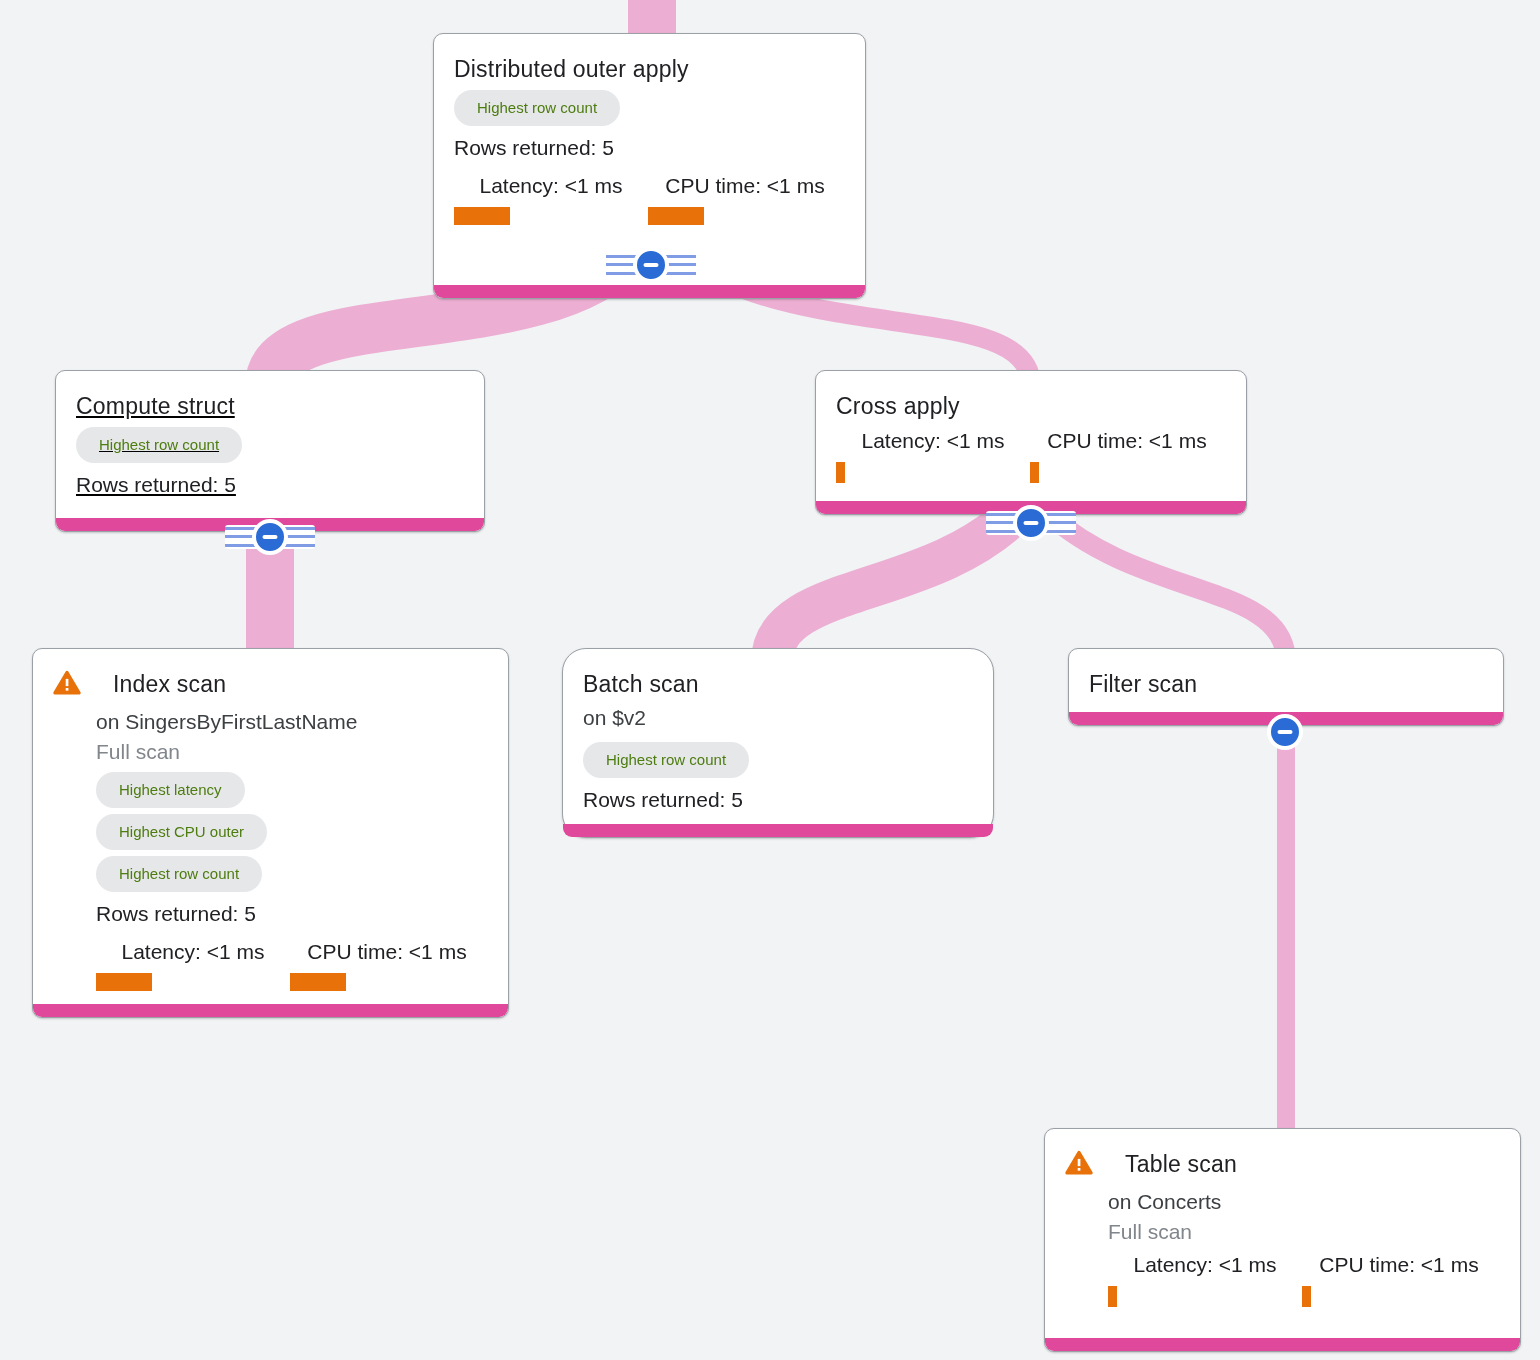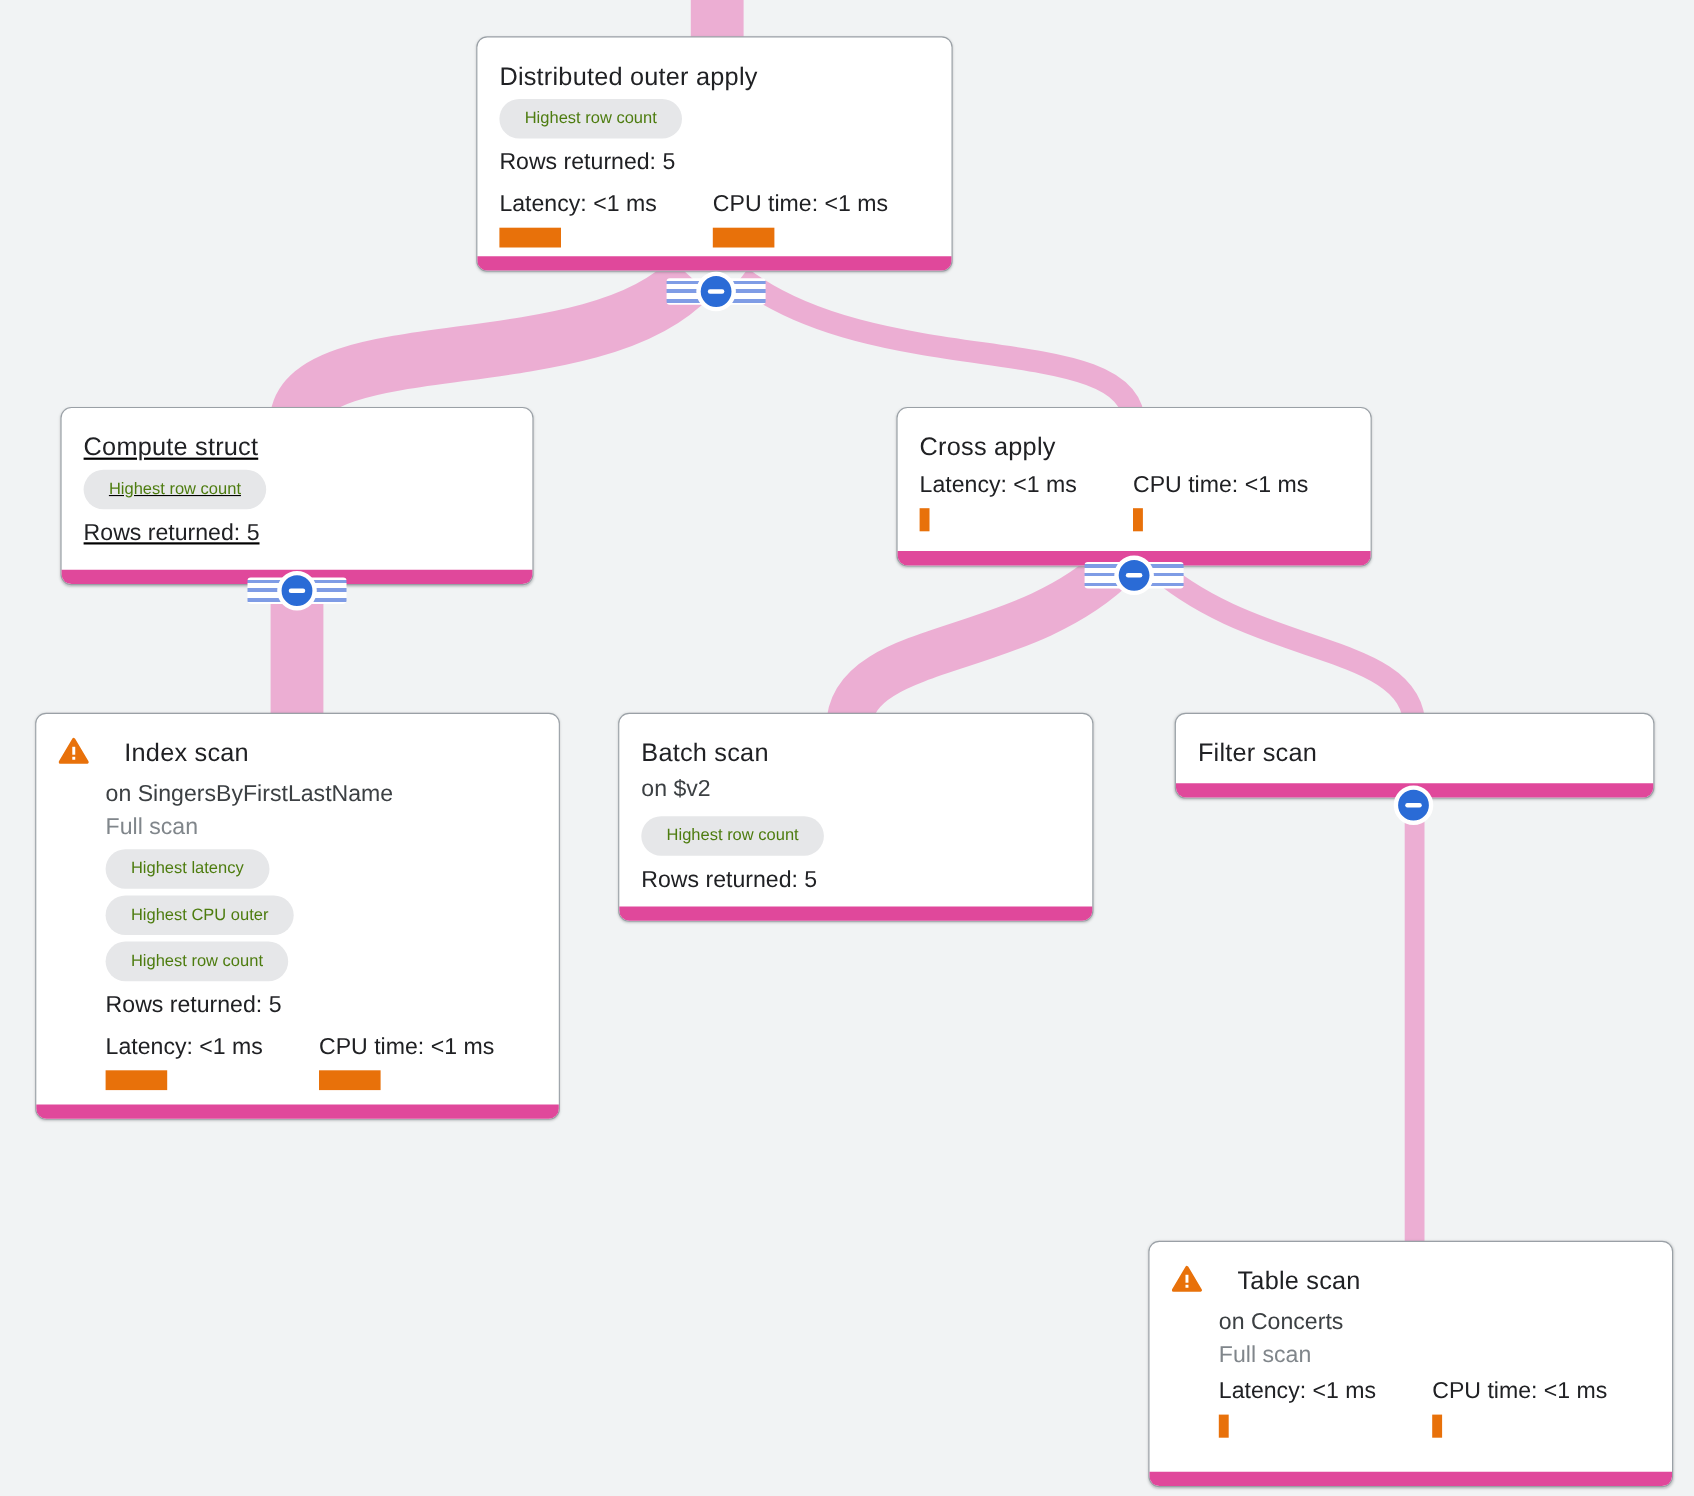--- a/index.html
+++ b/index.html
@@ -65,21 +65,21 @@
     white-space: nowrap;
   }
   .rows {
     font-size: 21px;
     color: #202124;
     margin: 8px 0 2px 0;
     line-height: 28px;
   }
   .metrics { display: flex; margin-top: 10px; }
   .metric { width: 194px; }
-  .mlabel { font-size: 21px; color: #202124; line-height: 28px; }
+  .mlabel { font-size: 21px; color: #202124; line-height: 28px; text-align: center; }
   .bar { background: #e8710a; margin-top: 7px; }
   .bar-lg { width: 56px; height: 18px; }
   .bar-sm { width: 9px; height: 21px; }
 
   .collapse {
     position: absolute;
     width: 90px; height: 24px;
     z-index: 3;
   }
   .stripes {
@@ -125,21 +125,21 @@
       <path d="M 652 0 L 652 40" stroke-width="48"></path>
       <path d="M 628 252 C 540 348 270 298 270 386" stroke-width="50"></path>
       <path d="M 674 252 C 800 348 1031 298 1031 386" stroke-width="20"></path>
       <path d="M 270 528 L 270 662" stroke-width="48"></path>
       <path d="M 1016 512 C 928 600 772 582 772 662" stroke-width="42"></path>
       <path d="M 1046 512 C 1142 600 1286 582 1286 662" stroke-width="20"></path>
       <path d="M 1286 722 L 1286 1140" stroke-width="18"></path>
     </g>
   </svg>
 
-  <div class="node" style="left:433px; top:33px; width:433px; height:214px;">
+  <div class="node" style="left:433px; top:33px; width:433px; height:266px;">
     <div class="node-title">Distributed outer apply</div>
     <div class="pill">Highest row count</div>
     <div class="rows">Rows returned: 5</div>
     <div class="metrics">
       <div class="metric">
         <div class="mlabel">Latency: &lt;1 ms</div>
         <div class="bar bar-lg"></div>
       </div>
       <div class="metric">
         <div class="mlabel">CPU time: &lt;1 ms</div>
@@ -216,21 +216,21 @@
         </div>
         <div class="metric">
           <div class="mlabel">CPU time: &lt;1 ms</div>
           <div class="bar bar-lg"></div>
         </div>
       </div>
     </div>
     <div class="node-bottom-bar"></div>
   </div>
 
-  <div class="node" style="left:562px; top:648px; width:432px; height:190px;">
+  <div class="node" style="left:562px; top:648px; width:432px; height:190px;border-radius:24px;">
     <div class="node-title">Batch scan</div>
     <div class="sub" style="margin-top:-2px;">on $v2</div>
     <div class="pill" style="margin-top:9px;">Highest row count</div>
     <div class="rows">Rows returned: 5</div>
     <div class="node-bottom-bar"></div>
   </div>
 
   <div class="node" style="left:1068px; top:648px; width:436px; height:78px;">
     <div class="node-title">Filter scan</div>
     <div class="node-bottom-bar"></div>

